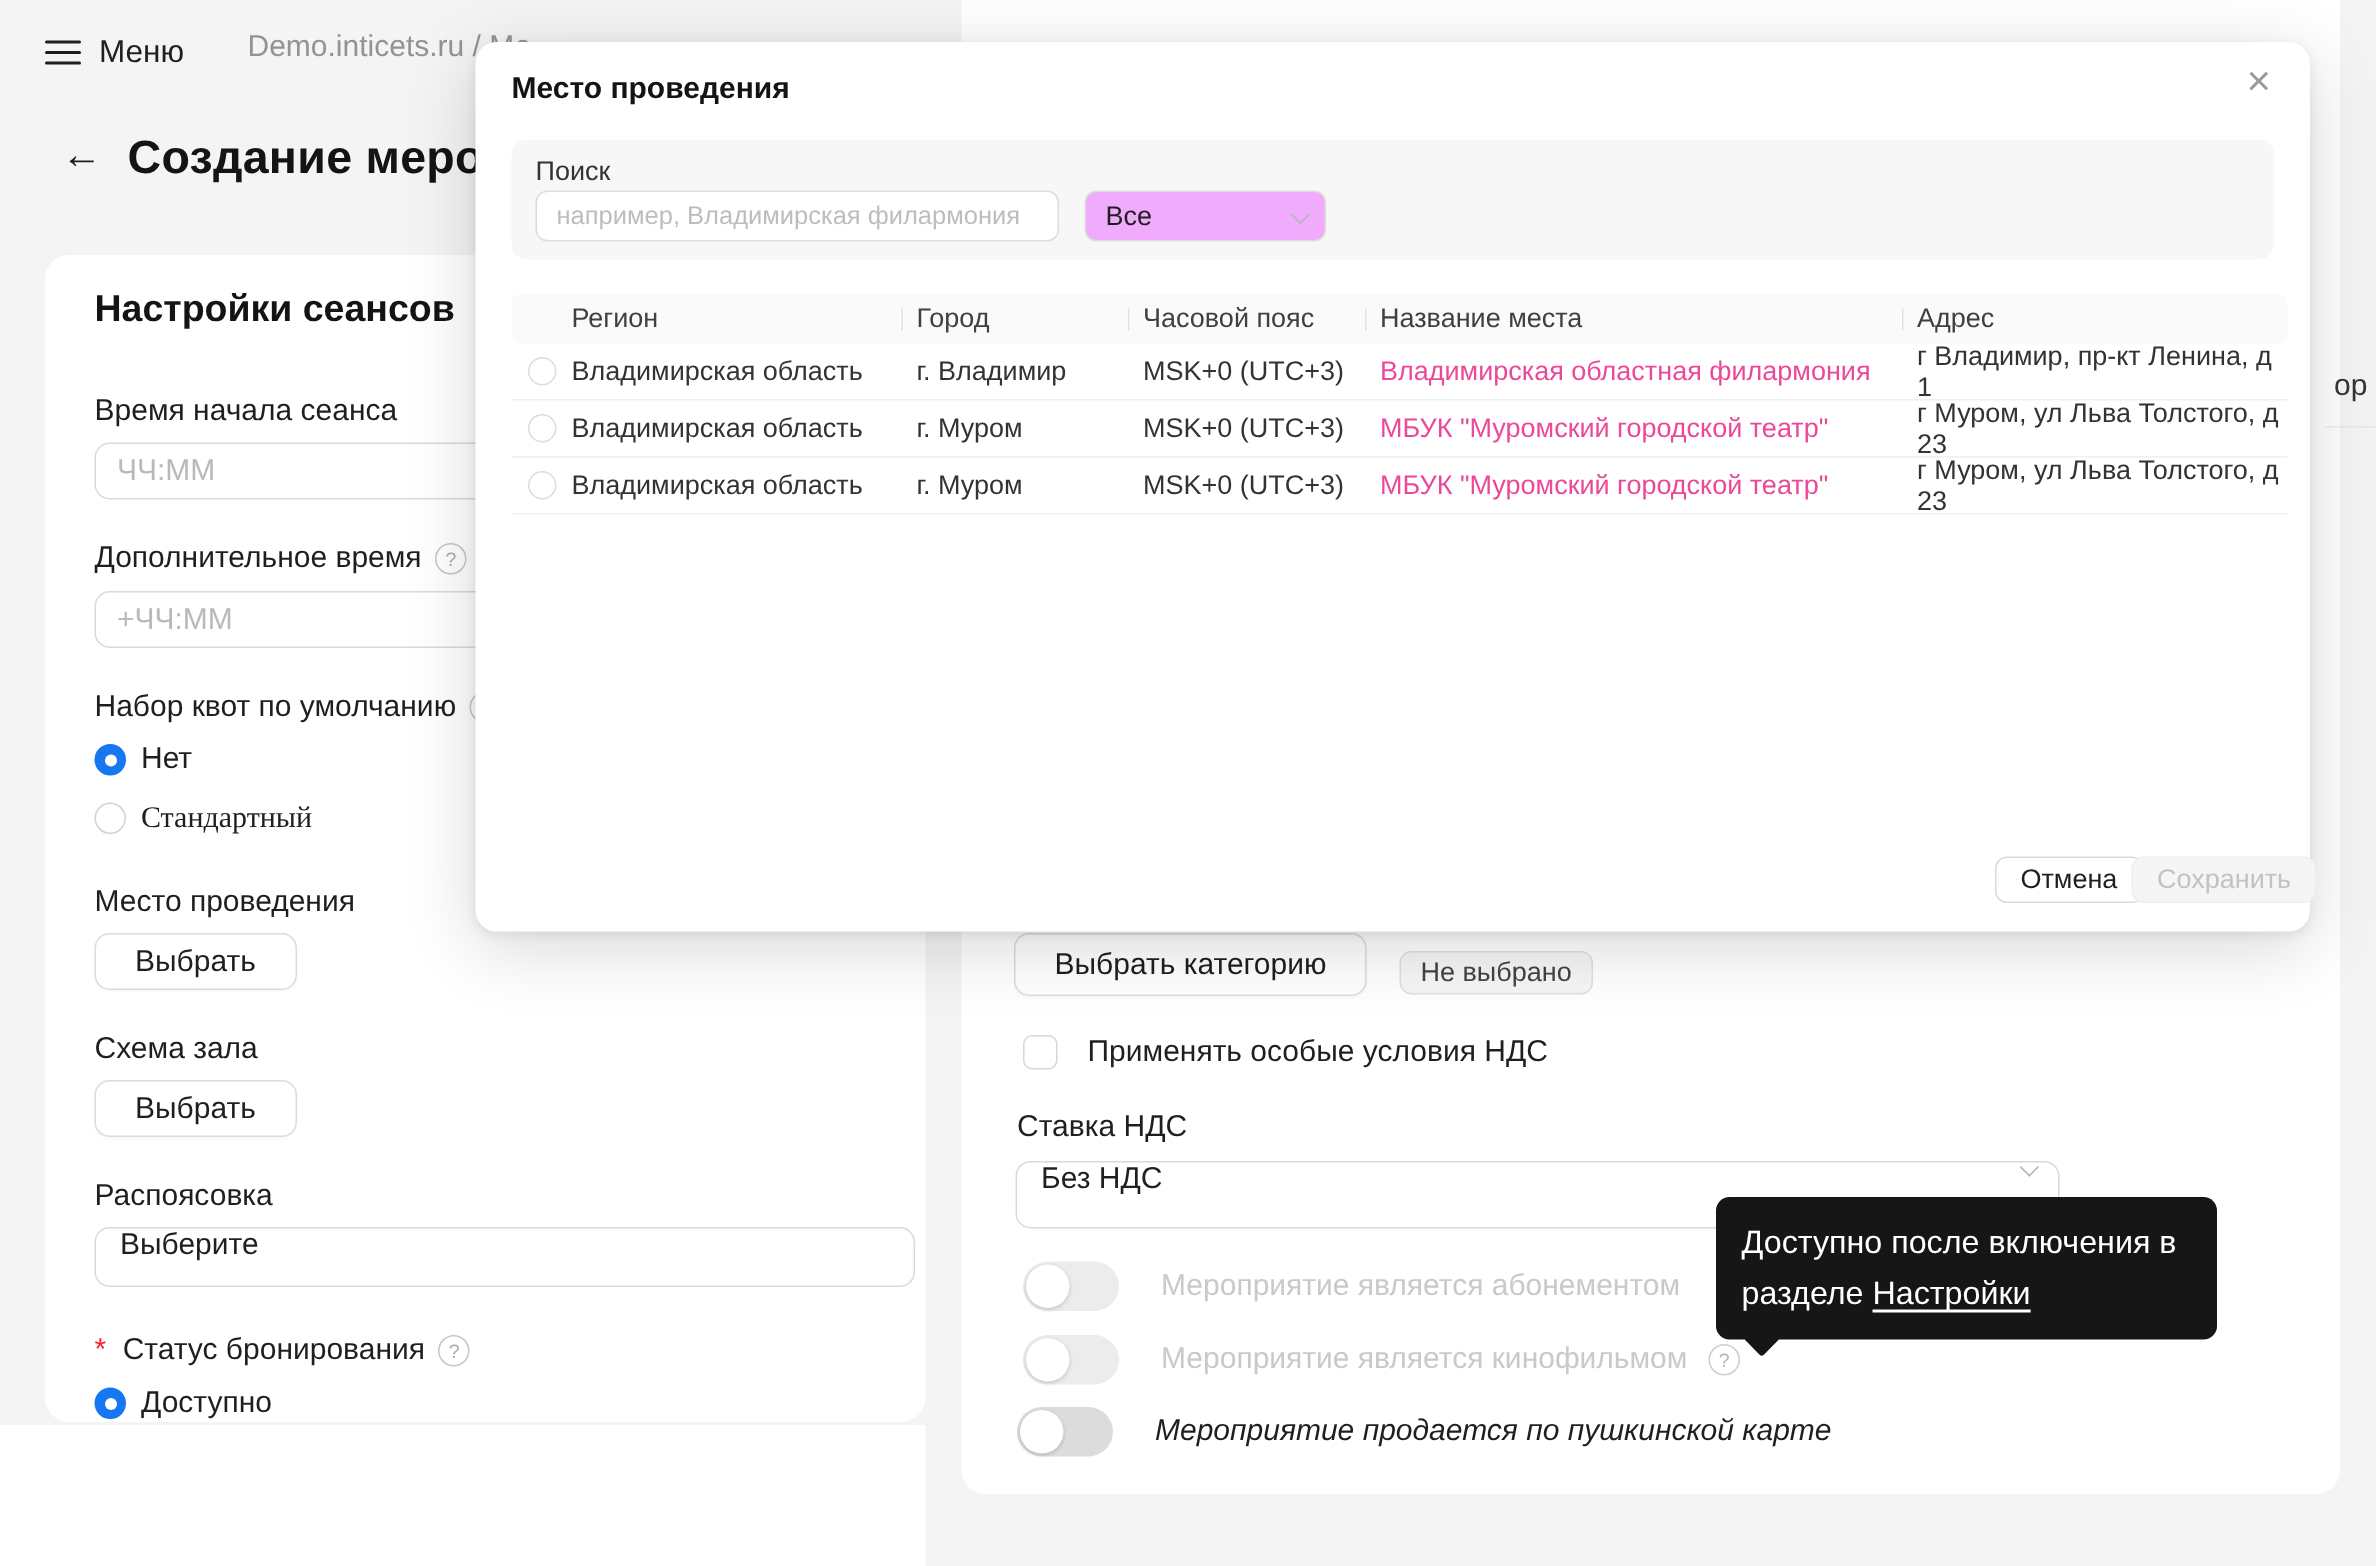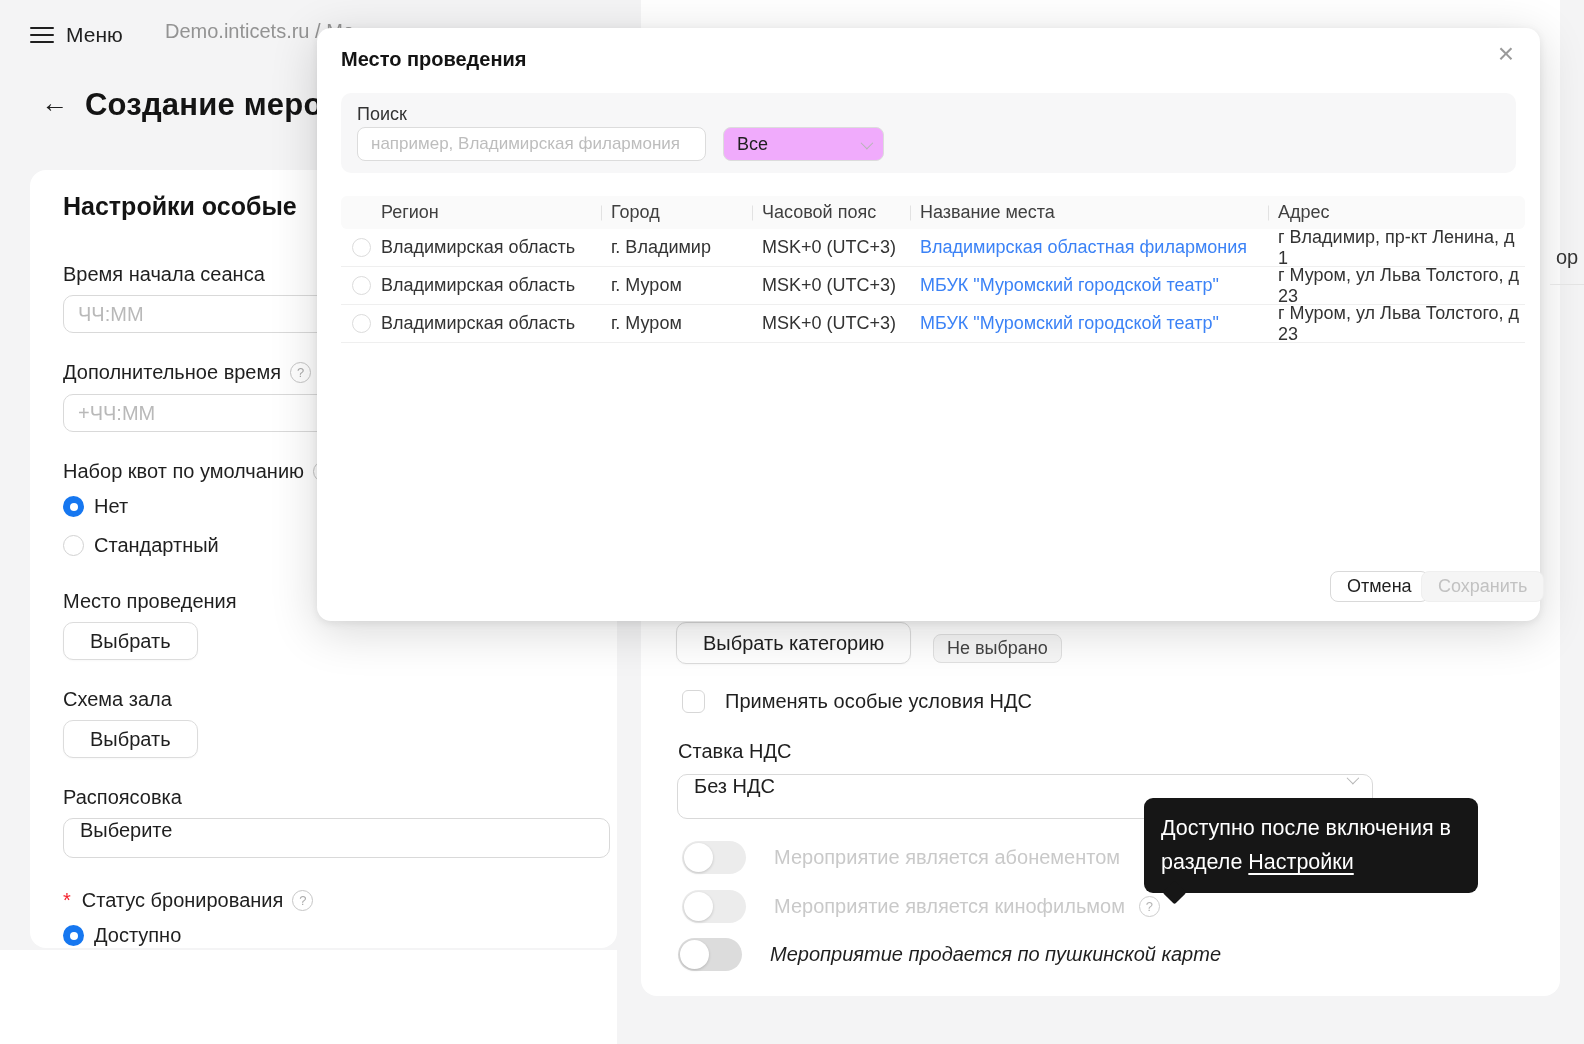--- a/index.html
+++ b/index.html
@@ -77,21 +77,21 @@
   .c-radio .tradio { width:19px; height:19px; border:1.5px solid #dcdcdc; border-radius:50%; background:#fff; cursor:pointer; }
   .c-region { width:230px; padding-left:0; }
   .c-city { width:151px; }
   .c-tz { width:158px; }
   .c-name { width:358px; }
   .c-addr { flex:1; }
   .vhead > div { position:relative; }
   .vhead .c-city::before, .vhead .c-tz::before, .vhead .c-name::before, .vhead .c-addr::before {
     content:''; position:absolute; left:-10px; top:50%; transform:translateY(-50%); width:1px; height:15px; background:#e2e2e2;
   }
-  .link { color:#3b82f6; cursor:pointer; text-decoration:none; }
+  .link { color:#ec4899; cursor:pointer; text-decoration:none; }
   .m-btn { height:31px; display:inline-flex; align-items:center; justify-content:center; padding:0 16px;
            border-radius:8px; font-size:18px; cursor:pointer; font-family:inherit; }
   .m-cancel { background:#fff; border:1px solid #d9d9d9; color:#1f1f1f; }
   .m-save { background:#f5f5f5; border:1px solid #efefef; color:#c2c2c2; cursor:default; }
 
   
   .tooltip { background:#161616; color:#fff; border-radius:9px; padding:13px 17px; font-size:21.5px; line-height:1.6; z-index:40; }
   .tooltip .tt-link { color:#fff; text-decoration:underline; text-underline-offset:4px; cursor:pointer; }
   .tooltip .arrow { position:absolute; left:22px; bottom:-8px; width:17px; height:17px; background:#161616; transform:rotate(45deg); border-radius:2px; }
 
@@ -115,40 +115,40 @@
 </div>
 <div class="abs crumb" style="left:165px; top:20px;">
   <span>Demo.inticets.ru</span>
   <span>/ Ме</span>
 </div>
 
 <div class="abs back" style="left:41px; top:90px;">←</div>
 <div class="abs page-title" style="left:85px; top:87px;">Создание мероприятия</div>
 
 <div class="abs card" style="left:30px; top:170px; width:587px; height:778px;">
-  <div class="abs h2" style="left:33px; top:22px;">Настройки особые</div>
+  <div class="abs h2" style="left:33px; top:22px;">Настройки сеансов</div>
 
   <div class="abs lbl" style="left:33px; top:93px;">Время начала сеанса</div>
   <input class="abs tinput" style="left: 33px; top: 125px; width: 545px;" placeholder="ЧЧ:ММ">
 
   <div class="abs lbl" style="left:33px; top:191px;">
     <span>Дополнительное время</span>
     <span class="help">?</span>
   </div>
   <input class="abs tinput" style="left: 33px; top: 224px; width: 545px;" placeholder="+ЧЧ:ММ">
 
   <div class="abs lbl" style="left:33px; top:290px;">
     <span>Набор квот по умолчанию</span>
     <span class="help">?</span>
   </div>
   <div class="abs radio-row" style="left:33px; top:325px;">
     <span class="radio on"></span>
     <span class="txt">Нет</span>
   </div>
-  <div class="abs radio-row" style="left:33px; top:364px;">
+  <div class="abs radio-row" style="left:33px; top:364px;font-family:Liberation Serif, serif;">
     <span class="radio"></span>
     <span class="txt">Стандартный</span>
   </div>
 
   <div class="abs lbl" style="left:33px; top:420px;">Место проведения</div>
   <button class="abs btn" style="left:33px; top:452px;">Выбрать</button>
 
   <div class="abs lbl" style="left:33px; top:518px;">Схема зала</div>
   <button class="abs btn" style="left:33px; top:550px;">Выбрать</button>
 

